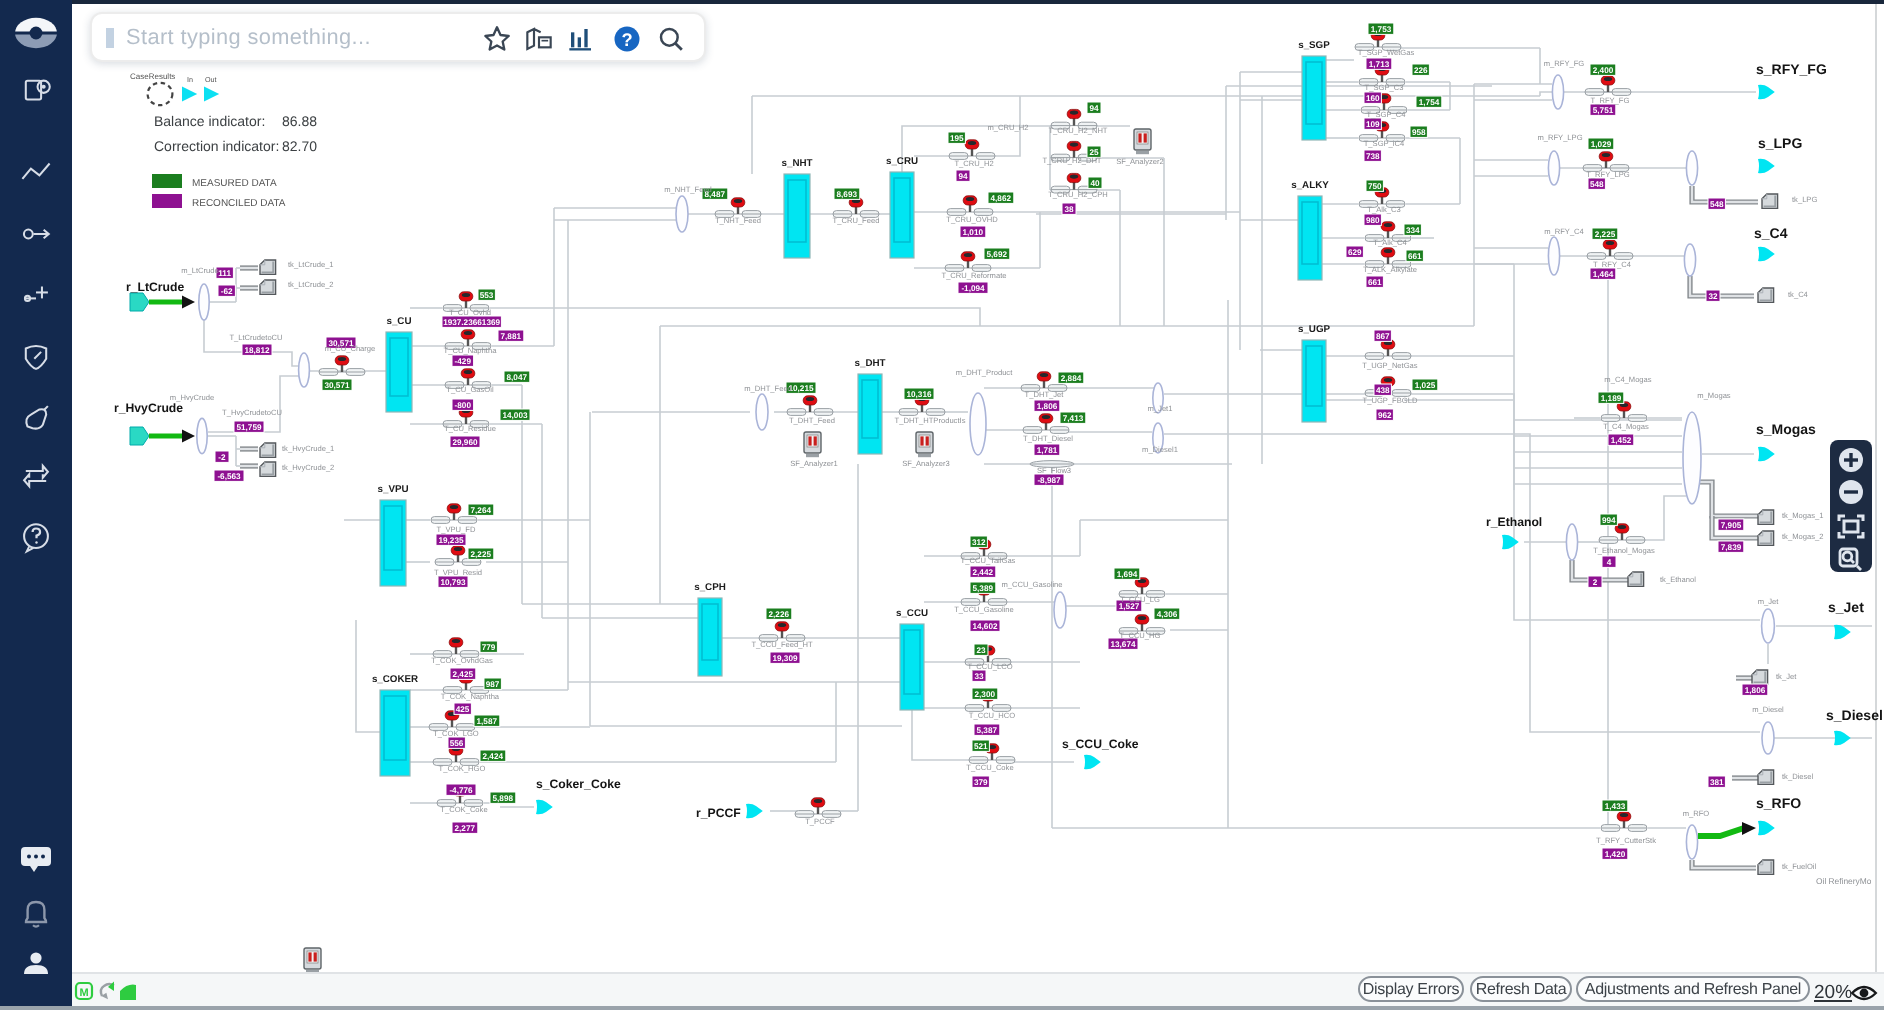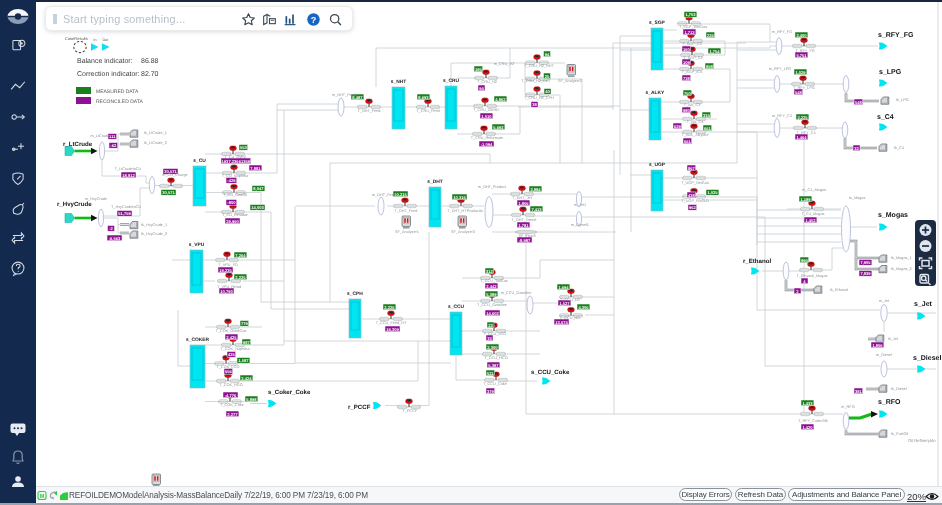--- a/index.html
+++ b/index.html
@@ -1087,24 +1087,23 @@
 </div>
 <div id="statusbar">
   <svg style="position:absolute;left:1px;top:3px" width="32" height="12" viewBox="0 0 32 12">
     <rect x="1" y="1.5" width="8" height="8" rx="2" fill="none" stroke="#2ecc40" stroke-width="1.1"></rect>
     <text x="5" y="8.2" font-size="5.5" fill="#2ecc40" text-anchor="middle" font-weight="bold">M</text>
     <path d="M 14 8 Q 12.5 4.5 15 3 Q 17.5 1.2 20 2.8" fill="none" stroke="#9aa0a5" stroke-width="1.2"></path>
     <path d="M 20 0.8 L 20 5.5 L 17 3.5 Z" fill="#2ecc40"></path>
     <path d="M 13.6 8 L 17 9.6 L 16.2 6.4 Z" fill="#9aa0a5"></path>
     <path d="M 23 10 L 23 5.5 Q 27 1.5 31 2.5 L 31 10 Z" fill="#2ecc40"></path>
   </svg>
-  <div id="statustext">REFOILDEMOModelAnalysis-MassBalanceDaily 7/22/19, 6:00 PM 7/23/19, 6:00 PM</div>
   <div class="btn" style="left:643px;width:53px;">Display Errors</div>
   <div class="btn" style="left:699px;width:51px;text-align:center;">Refresh Data</div>
-  <div class="btn" style="left:752px;width:117px;">Adjustments and Balance Panel</div>
+  <div class="btn" style="left:752px;width:117px;">Adjustments and Refresh Panel</div>
   <div style="position:absolute;left:871px;top:3.5px;font-size:9.5px;color:#2e3338;text-decoration:underline;">20%</div>
   <svg style="position:absolute;left:889px;top:3.5px" width="14" height="11" viewBox="0 0 15 12">
     <path d="M 1 6 Q 7.5 -0.5 14 6 Q 7.5 12.5 1 6 Z" fill="none" stroke="#16181a" stroke-width="1.2"></path>
     <circle cx="7.5" cy="6" r="2.4" fill="#16181a"></circle>
   </svg>
 </div>
 <div id="botline"></div>
 </div>
 
 </body></html>

